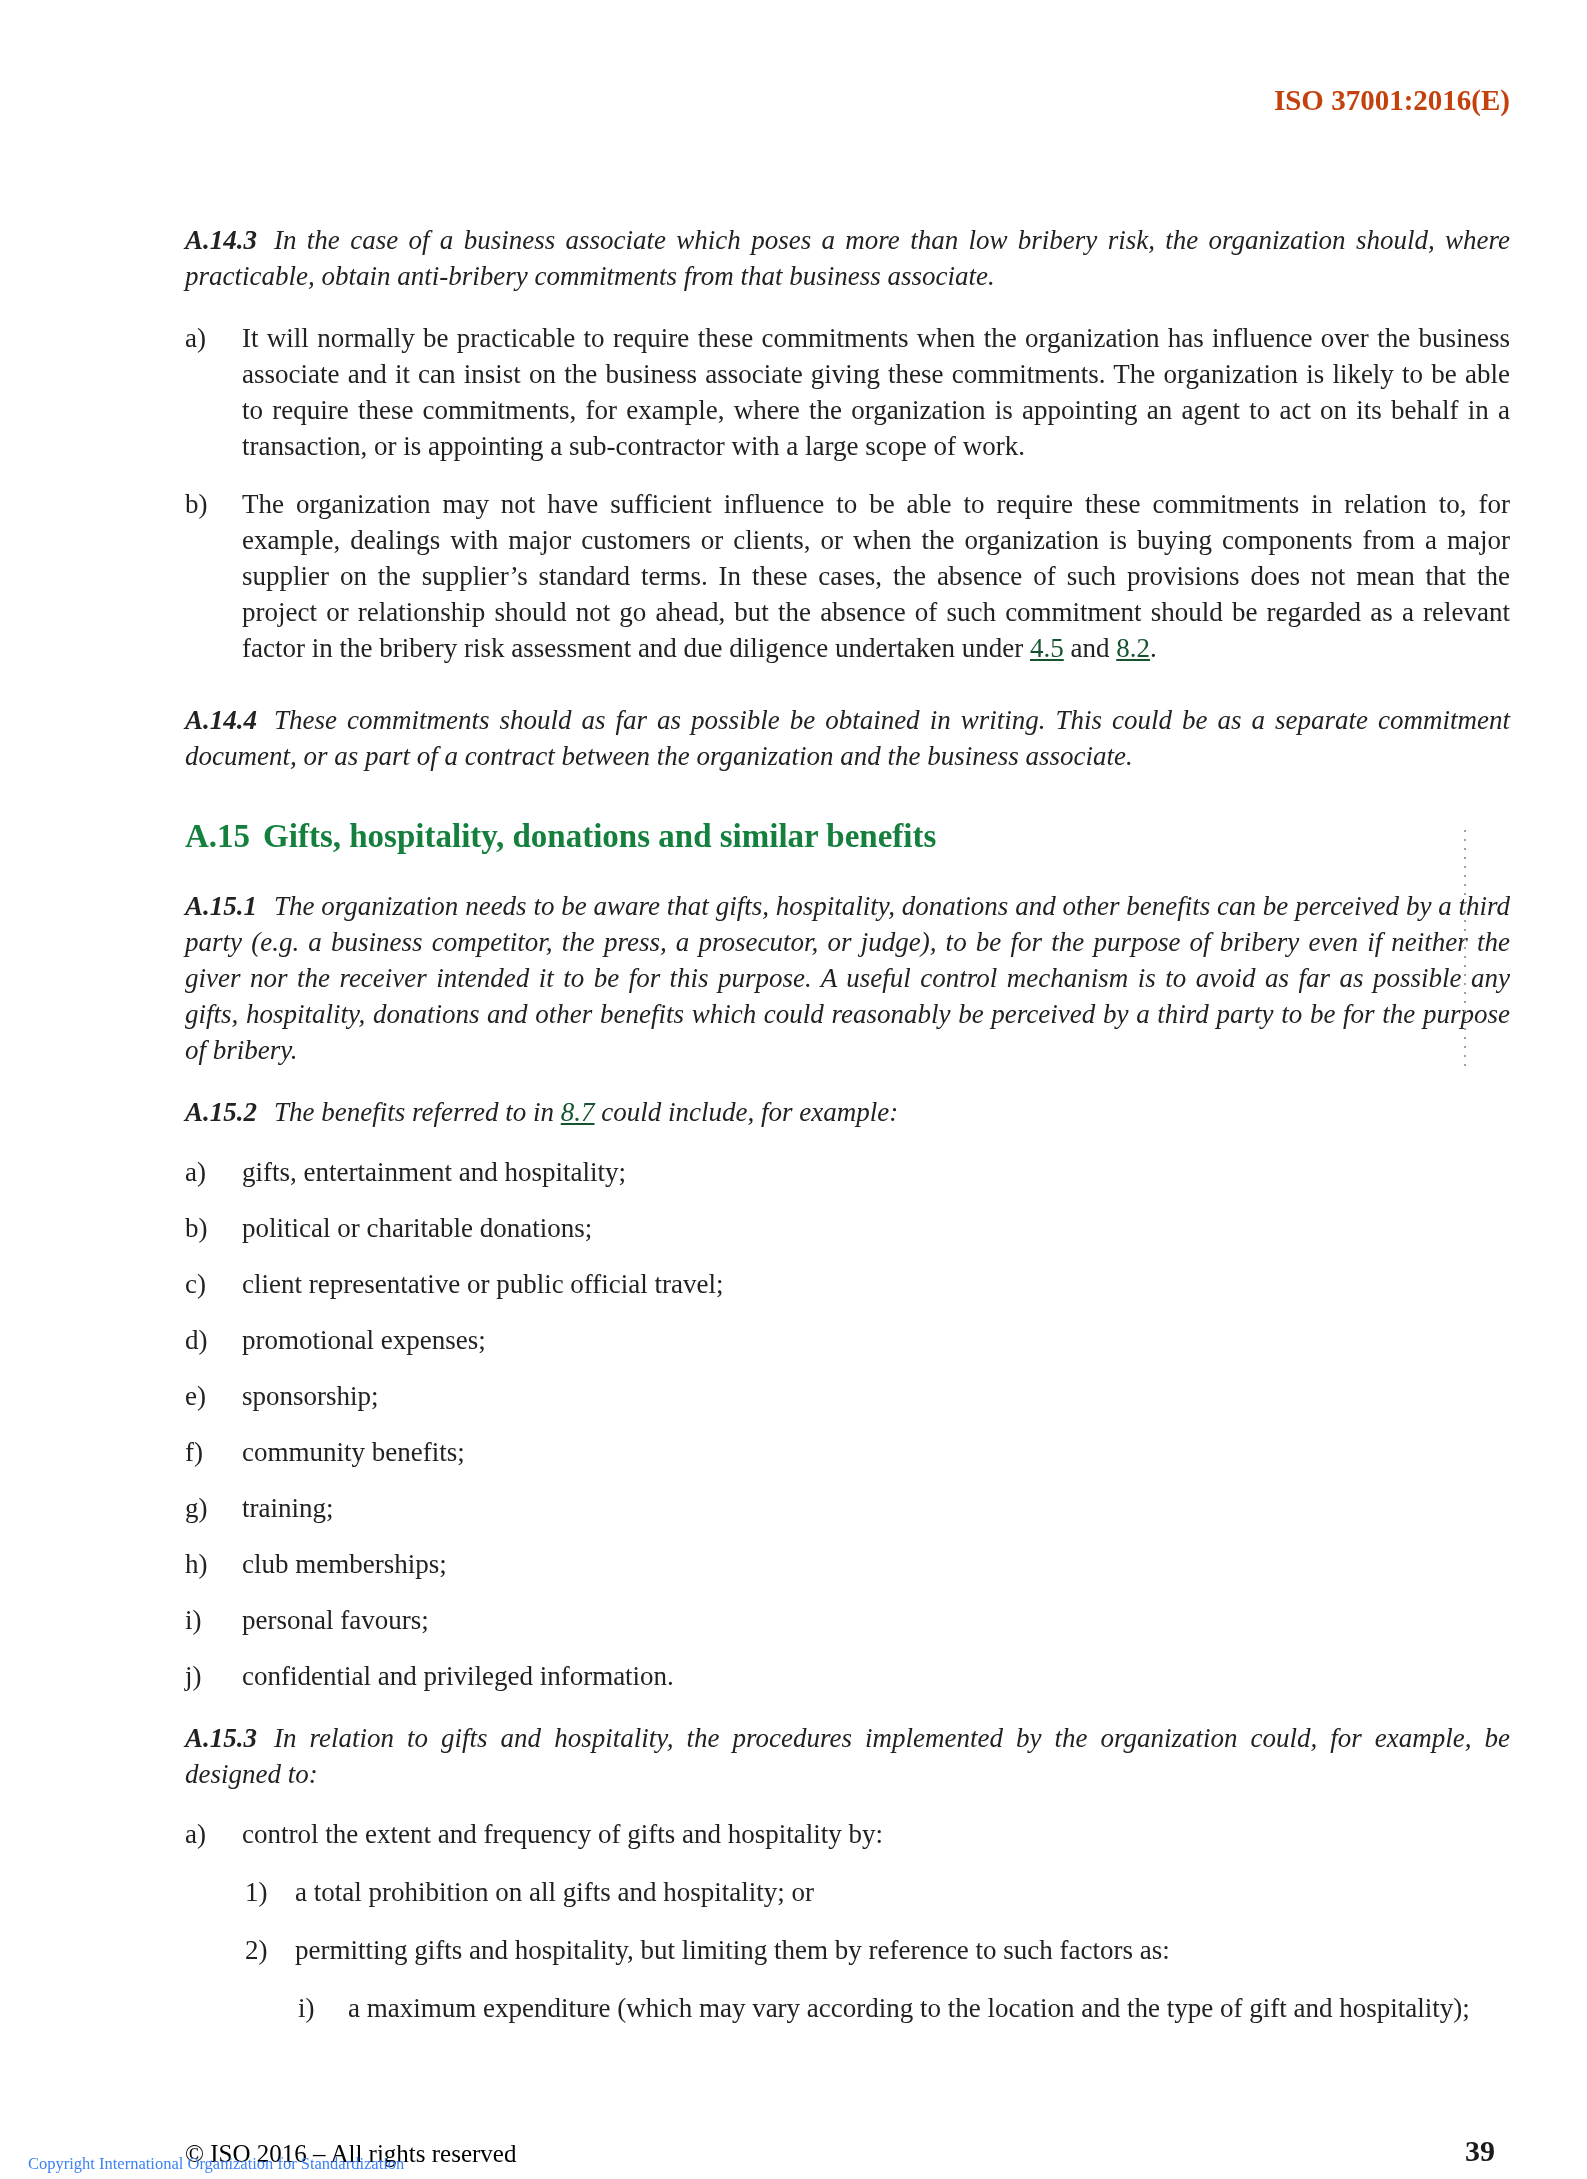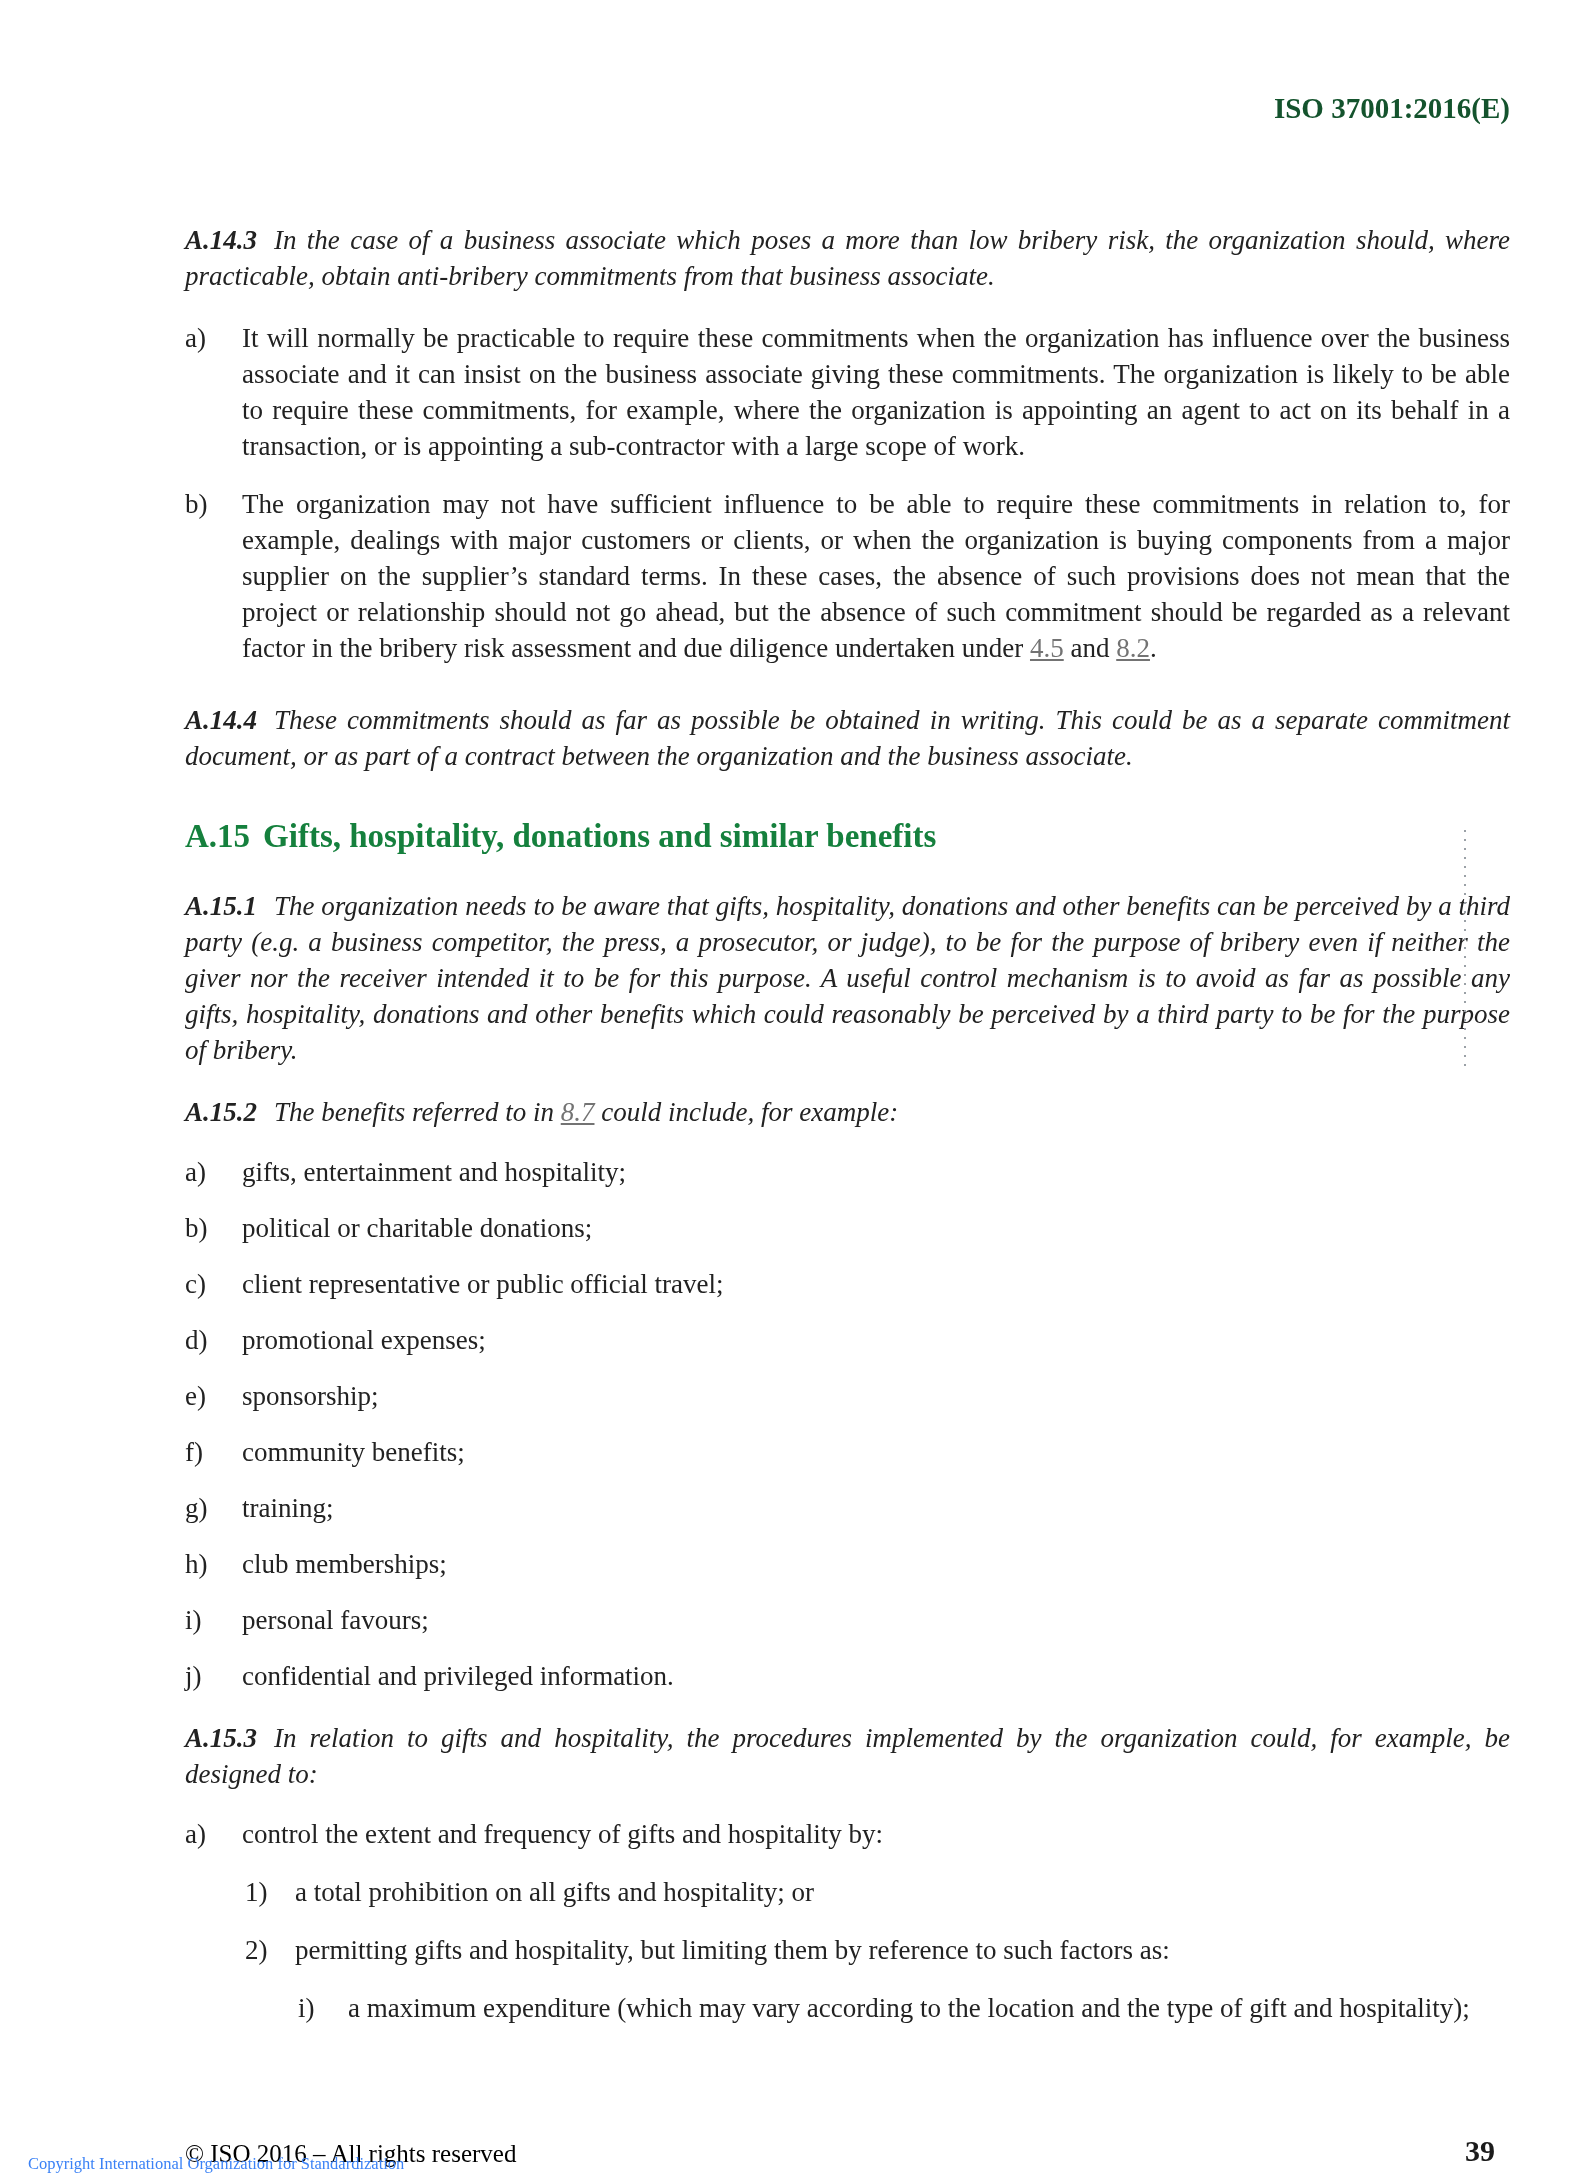--- a/index.html
+++ b/index.html
@@ -2,22 +2,22 @@
 <html lang="en"><head>
 <meta charset="utf-8">
 <style>
   html,body { margin:0; padding:0; background:#ffffff; }
   .page {
     position:relative; width:1587px; height:2179px; background:#ffffff;
     font-family:"Liberation Serif","DejaVu Serif",serif; color:#222222;
     overflow:hidden;
   }
   .doc-header {
-    position:absolute; top:92px; left:185px; width:1325px;
-    text-align:right; font-weight:bold; font-size:29px; color:#14532d;
+    position:absolute; top:84px; left:185px; width:1325px;
+    text-align:right; font-weight:bold; font-size:29px; color:#c2410c;
   }
   .content {
     position:absolute; top:222px; left:185px; width:1325px;
     font-size:27px; line-height:36px;
   }
   .content p { margin:0;font-style:italic; }
   .justify { text-align:justify; }
   .cnum { font-weight:bold; padding-right:17px; }
   .mb-p1 { margin-bottom:26px !important; }
   .mb-p2 { margin-bottom:40px !important; }
@@ -33,21 +33,21 @@
   .li .body { flex:1 1 auto; }
   .li.l2 { margin-left:60px; }
   .li.l2 .lbl { flex-basis:50px; }
   .li.l3 { margin-left:113px; }
   .li.l3 .lbl { flex-basis:50px; }
   .li.mb-a { margin-bottom:22px; }
   .li.mb-b { margin-bottom:36px; }
   .li.mb-j { margin-bottom:26px; }
   .li.mb-sub { margin-bottom:22px; }
   .li.mb-last { margin-bottom:0; }
-  .xref { color:#737373; text-decoration:underline; cursor:pointer; }
+  .xref { color:#14532d; text-decoration:underline; cursor:pointer; }
   .license-dots {
     position:absolute; left:1464px; top:830px; width:2px; height:240px;
     background-image:repeating-linear-gradient(to bottom,
       #9aa0a6 0px, #9aa0a6 2px, transparent 2px, transparent 9px);
   }
   .footer-copyright { position:absolute; left:185px; top:2140px; font-size:25px; color:#000000; }
   .footer-watermark {
     position:absolute; left:28px; top:2154px;
     font-family:Liberation Serif, serif;
     font-size:16.5px; color:#3b82f6; white-space:nowrap;

